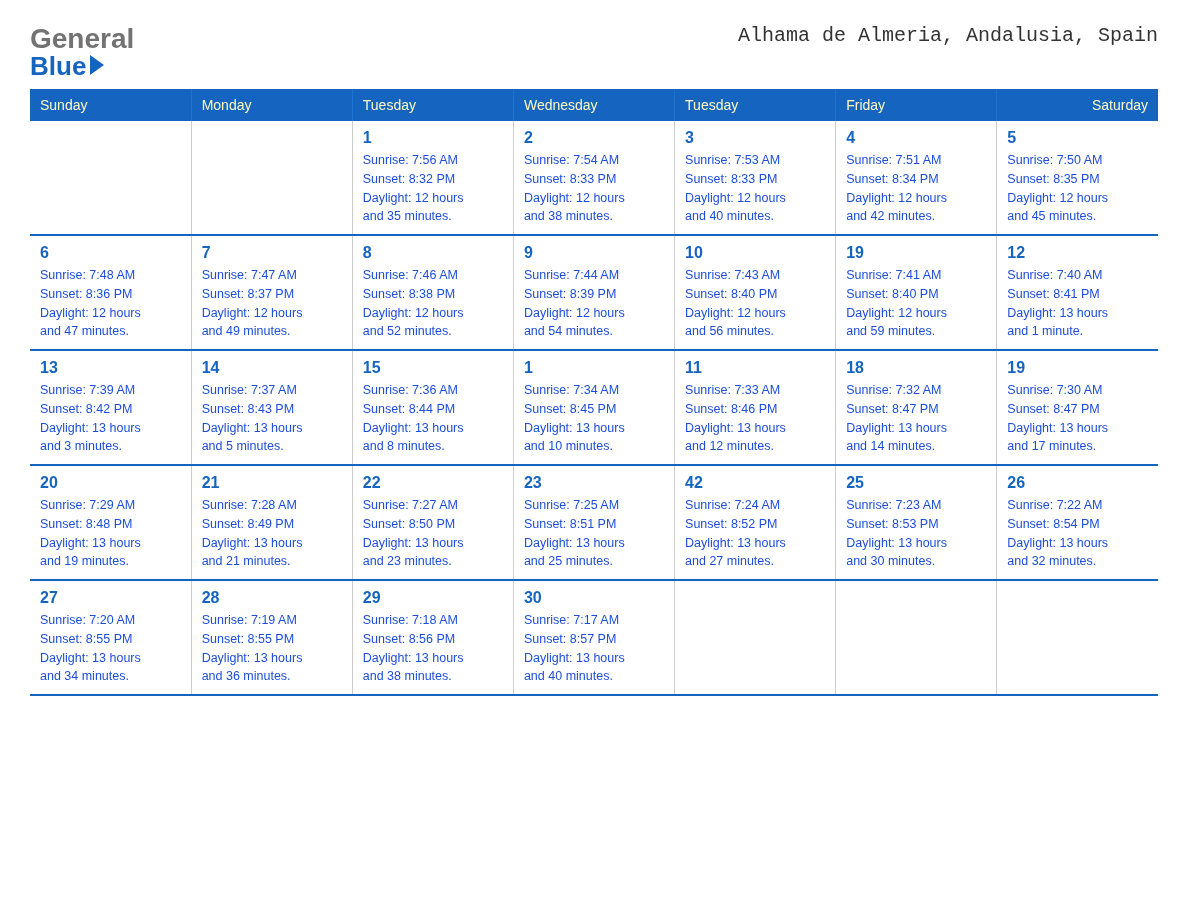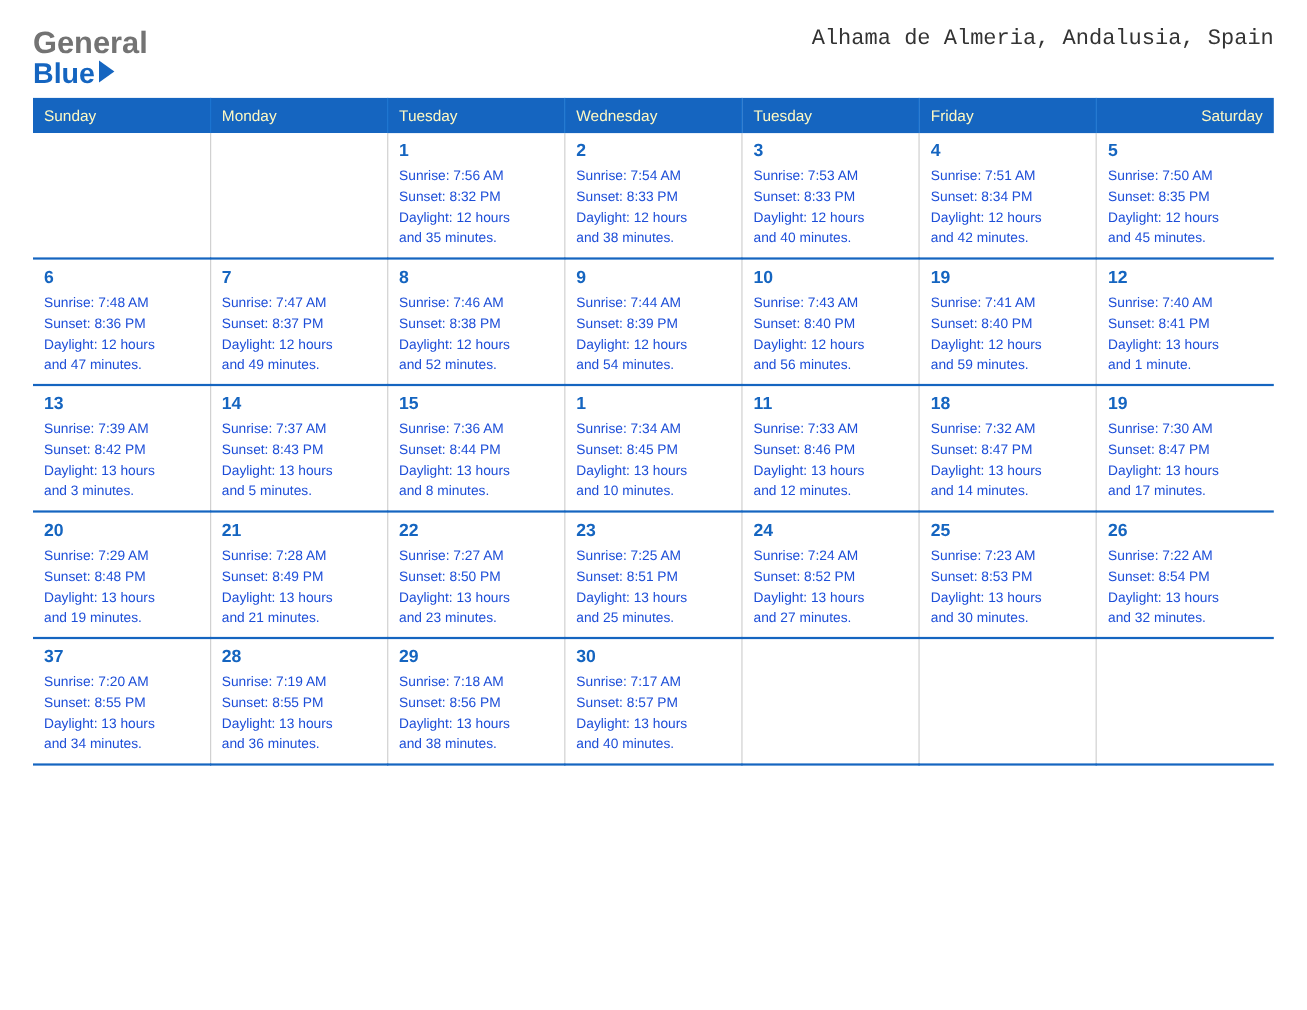--- a/index.html
+++ b/index.html
@@ -234,35 +234,35 @@
         </td>
         <td>
           <span class="day-number">22</span>
           <div class="day-info">Sunrise: 7:27 AM<br>Sunset: 8:50 PM<br>Daylight: 13 hours<br>and 23 minutes.</div>
         </td>
         <td>
           <span class="day-number">23</span>
           <div class="day-info">Sunrise: 7:25 AM<br>Sunset: 8:51 PM<br>Daylight: 13 hours<br>and 25 minutes.</div>
         </td>
         <td>
-          <span class="day-number">24</span>
+          <span class="day-number">42</span>
           <div class="day-info">Sunrise: 7:24 AM<br>Sunset: 8:52 PM<br>Daylight: 13 hours<br>and 27 minutes.</div>
         </td>
         <td>
           <span class="day-number">25</span>
           <div class="day-info">Sunrise: 7:23 AM<br>Sunset: 8:53 PM<br>Daylight: 13 hours<br>and 30 minutes.</div>
         </td>
         <td>
           <span class="day-number">26</span>
           <div class="day-info">Sunrise: 7:22 AM<br>Sunset: 8:54 PM<br>Daylight: 13 hours<br>and 32 minutes.</div>
         </td>
       </tr>
       <tr>
         <td>
-          <span class="day-number">37</span>
+          <span class="day-number">27</span>
           <div class="day-info">Sunrise: 7:20 AM<br>Sunset: 8:55 PM<br>Daylight: 13 hours<br>and 34 minutes.</div>
         </td>
         <td>
           <span class="day-number">28</span>
           <div class="day-info">Sunrise: 7:19 AM<br>Sunset: 8:55 PM<br>Daylight: 13 hours<br>and 36 minutes.</div>
         </td>
         <td>
           <span class="day-number">29</span>
           <div class="day-info">Sunrise: 7:18 AM<br>Sunset: 8:56 PM<br>Daylight: 13 hours<br>and 38 minutes.</div>
         </td>

